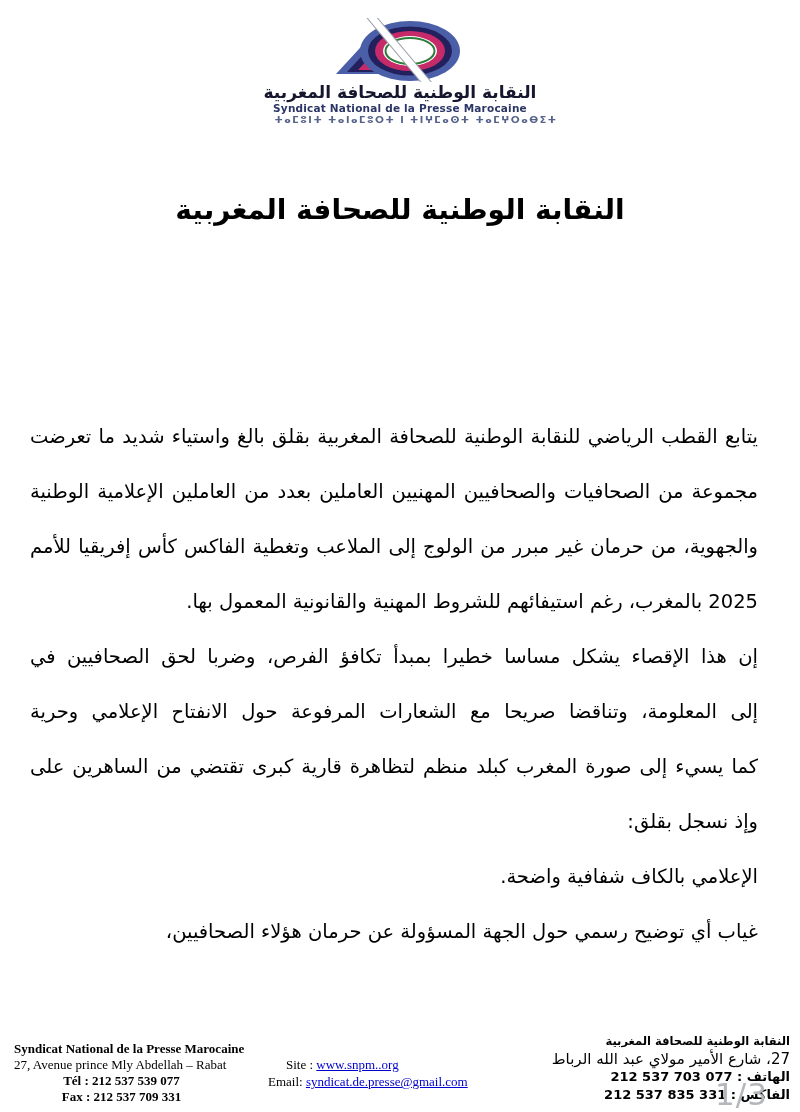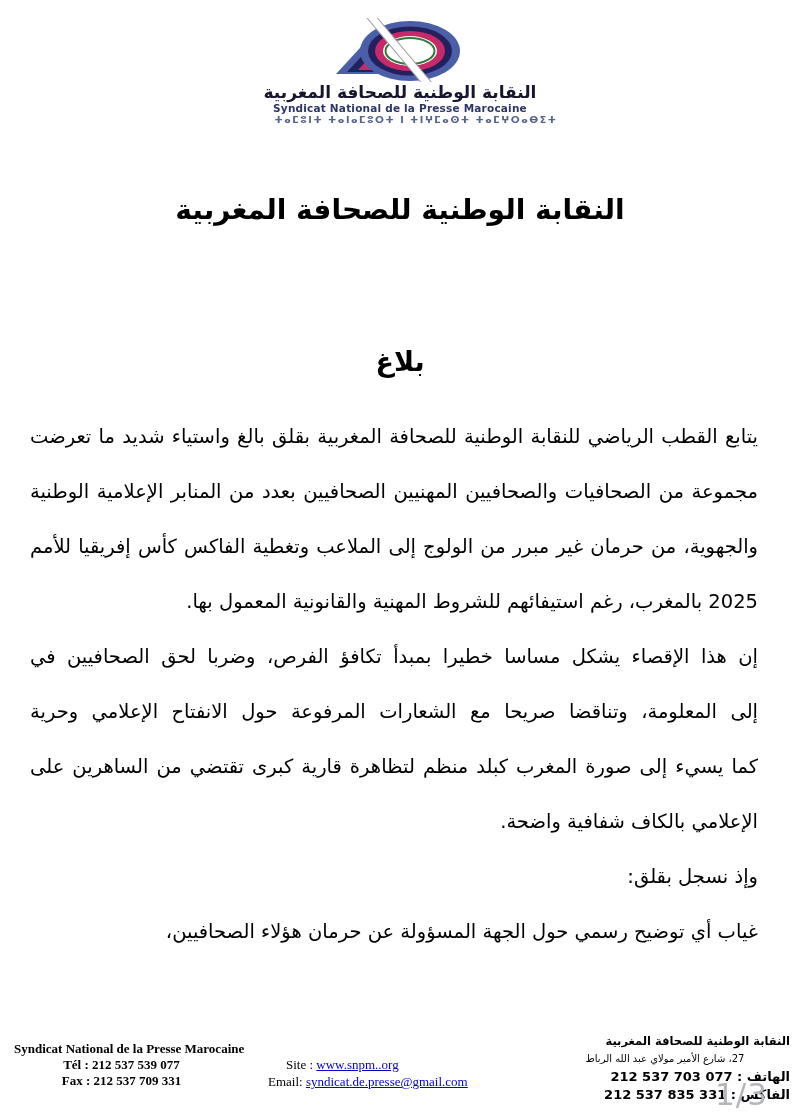--- a/index.html
+++ b/index.html
@@ -81,21 +81,21 @@
   .footer-center a.link {
     color: #0000cc; text-decoration: underline; cursor: pointer;
   }
 
   .footer-right {
     position: absolute; top: 1032px; right: 10px; width: 250px;
     direction: rtl; text-align: right;
     color: #000; line-height: 18px;
   }
   .footer-right .org { font-weight: bold; font-size: 11.5px; }
-  .footer-right .addr { font-size: 10px; text-align: center; }
+  .footer-right .addr { font-size: 15px; }
   .footer-right .telfax { font-weight: bold; font-size: 13px; }
   .footer-right .num { direction: ltr; unicode-bidi: embed; text-align: center; }
 
   .page-indicator {
     position: absolute; top: 1076px; right: 32px;
     font-size: 31px; color: #b3b6bb;
     font-family: "DejaVu Sans", sans-serif;
     letter-spacing: 1px;
   }
 </style>
@@ -120,37 +120,37 @@
       <g transform="rotate(-40 66 33)">
         <rect x="62" y="-14" width="8" height="94" fill="#ffffff" stroke="#9aa0a8" stroke-width="1"></rect>
       </g>
     </svg>
     <div class="logo-ar">النقابة الوطنية للصحافة المغربية</div>
     <div class="logo-fr">Syndicat National de la Presse Marocaine</div>
     <div class="logo-tif">ⵜⴰⵎⵓⵏⵜ ⵜⴰⵏⴰⵎⵓⵔⵜ ⵏ ⵜⵏⵖⵎⴰⵙⵜ ⵜⴰⵎⵖⵔⴰⴱⵉⵜ</div>
   </div>
 
   <div class="doc-title" id="title-org">النقابة الوطنية للصحافة المغربية</div>
-  <div class="doc-title" id="title-type">بلاغ</div>
 
   <div class="body-text" id="statement-body">
       <div class="line">يتابع القطب الرياضي للنقابة الوطنية للصحافة المغربية بقلق بالغ واستياء شديد ما تعرضت له</div>
-      <div class="line">مجموعة من الصحافيات والصحافيين المهنيين الصحافيين بعدد من المنابر الإعلامية الوطنية</div>
+      <div class="line">مجموعة من الصحافيات والصحافيين المهنيين العاملين بعدد من العاملين الإعلامية الوطنية</div>
       <div class="line">والجهوية، من حرمان غير مبرر من الولوج إلى الملاعب وتغطية الفاكس كأس إفريقيا للأمم</div>
       <div class="line right">2025 بالمغرب، رغم استيفائهم للشروط المهنية والقانونية المعمول بها.</div>
       <div class="line">إن هذا الإقصاء يشكل مساسا خطيرا بمبدأ تكافؤ الفرص، وضربا لحق الصحافيين في الوصول</div>
       <div class="line">إلى المعلومة، وتناقضا صريحا مع الشعارات المرفوعة حول الانفتاح الإعلامي وحرية الصحافة،</div>
       <div class="line">كما يسيء إلى صورة المغرب كبلد منظم لتظاهرة قارية كبرى تقتضي من الساهرين على الجانب</div>
+      <div class="line right">وإذ نسجل بقلق:</div>
       <div class="line right">الإعلامي بالكاف شفافية واضحة.</div>
-      <div class="line right">وإذ نسجل بقلق:</div>
       <div class="line right">غياب أي توضيح رسمي حول الجهة المسؤولة عن حرمان هؤلاء الصحافيين،</div>
     </div>
 
   <div class="footer-left">
     <div class="org">Syndicat National de la Presse Marocaine</div>
+    <div class="addr">27, Avenue prince Mly Abdellah – Rabat</div>
     <div class="telfax">Tél : 212 537 539 077</div>
     <div class="telfax">Fax : 212 537 709 331</div>
   </div>
 
   <div class="footer-center">
     <div class="row1">
       <span>Site :</span>
       <a class="link">www.snpm..org</a>
     </div>
     <div class="row2">

